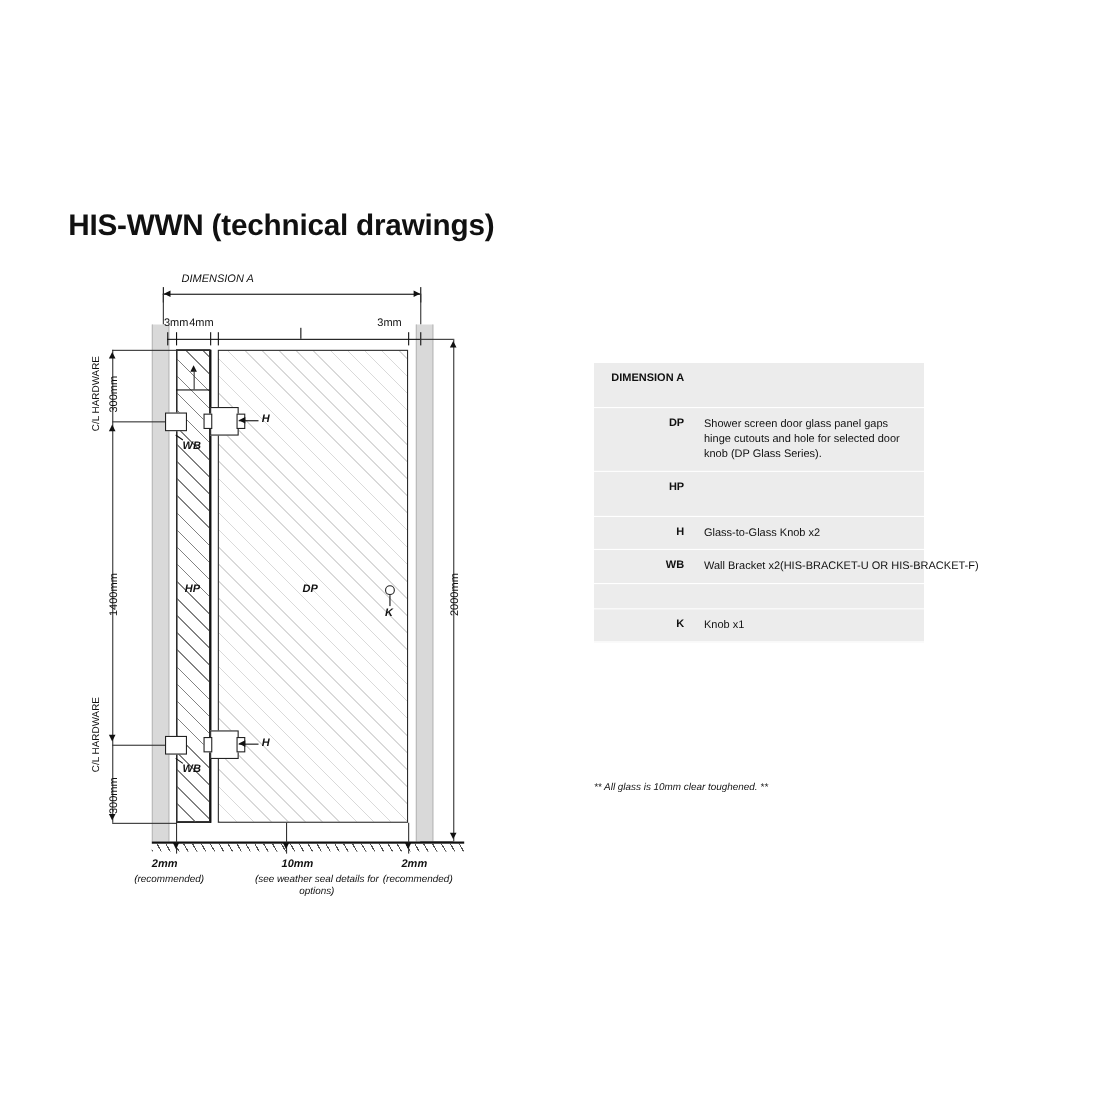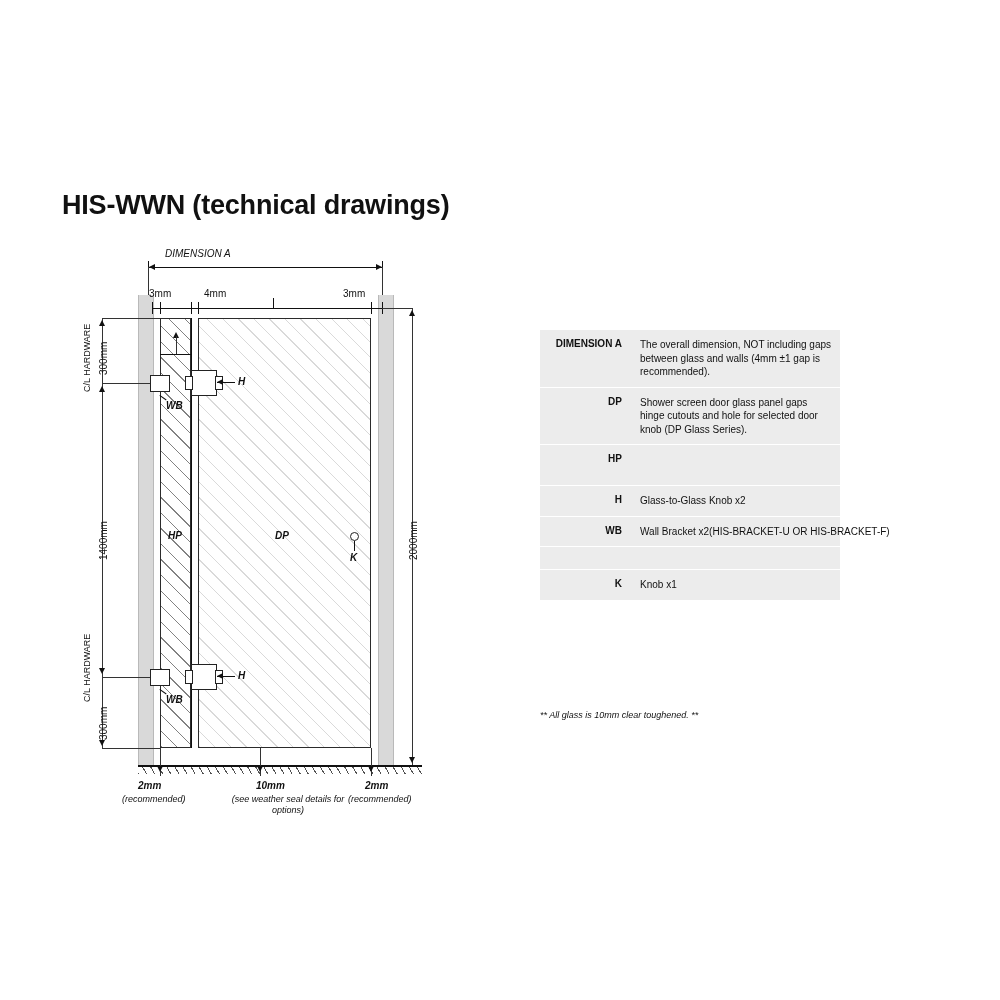--- a/index.html
+++ b/index.html
@@ -170,21 +170,21 @@
   <div class="arrow-left" style="left:89px; top:24px;"></div>
   <div class="arrow-right" style="left:316px; top:24px;"></div>
 
   <div class="line vline thin" style="left:88px; top:27px; height:28px;"></div>
   <div class="line vline thin" style="left:322px; top:27px; height:28px;"></div>
 
   <div class="wall" style="left:78px; top:55px; width:14px; height:470px;"></div>
   <div class="wall" style="left:318px; top:55px; width:14px; height:470px;"></div>
 
   <div class="lbl" style="left:89px; top:48px;">3mm</div>
-  <div class="lbl" style="left:144px; top:48px;">4mm</div>
+  <div class="lbl" style="left:112px; top:48px;">4mm</div>
   <div class="lbl" style="left:283px; top:48px;">3mm</div>
   <div class="line hline" style="left:92px; top:68px; width:230px;"></div>
   <div class="line vline" style="left:92px; top:62px; height:12px;"></div>
   <div class="line vline" style="left:100px; top:62px; height:12px;"></div>
   <div class="line vline" style="left:131px; top:62px; height:12px;"></div>
   <div class="line vline" style="left:138px; top:62px; height:12px;"></div>
   <div class="line vline" style="left:213px; top:58px; height:10px;"></div>
   <div class="line vline" style="left:311px; top:62px; height:12px;"></div>
   <div class="line vline" style="left:322px; top:62px; height:12px;"></div>
 
@@ -280,21 +280,20 @@
   <div class="lbl small it" style="left:168px; top:554px; width:120px; white-space:normal; text-align:center; line-height:1.25;">(see weather seal details for options)</div>
 
   <div class="lbl b it" style="left:305px; top:540px;">2mm</div>
   <div class="lbl small it" style="left:288px; top:554px;">(recommended)</div>
 </div>
 
 <div id="legend">
 
   <div class="legend-row tall">
     <div class="key">DIMENSION A</div>
-    <div class="desc">The overall dimension, NOT including gaps between glass and walls (4mm ±1 gap is recommended).</div>
   </div>
 
   <div class="legend-row tall">
     <div class="key">DP</div>
     <div class="desc">Shower screen door glass panel gaps hinge cutouts and hole for selected door knob (DP Glass Series).</div>
   </div>
 
   <div class="legend-row tall">
     <div class="key">HP</div>
   </div>

